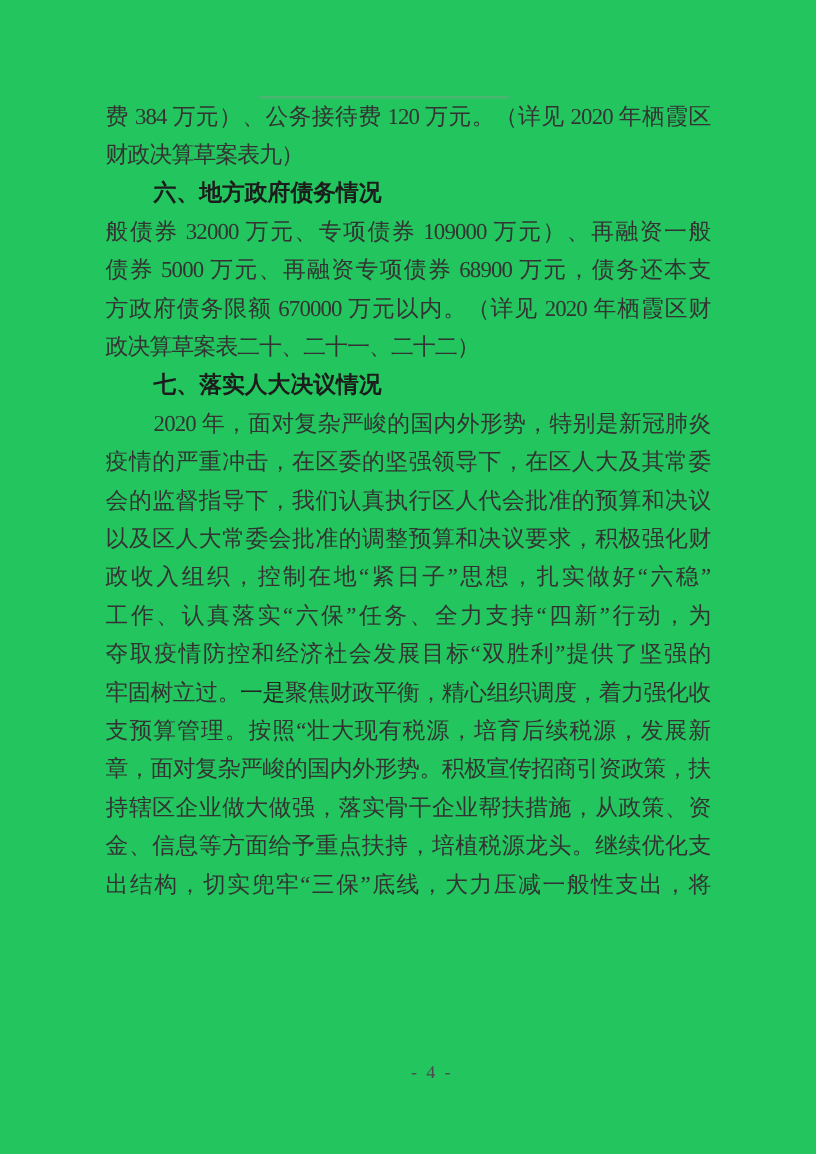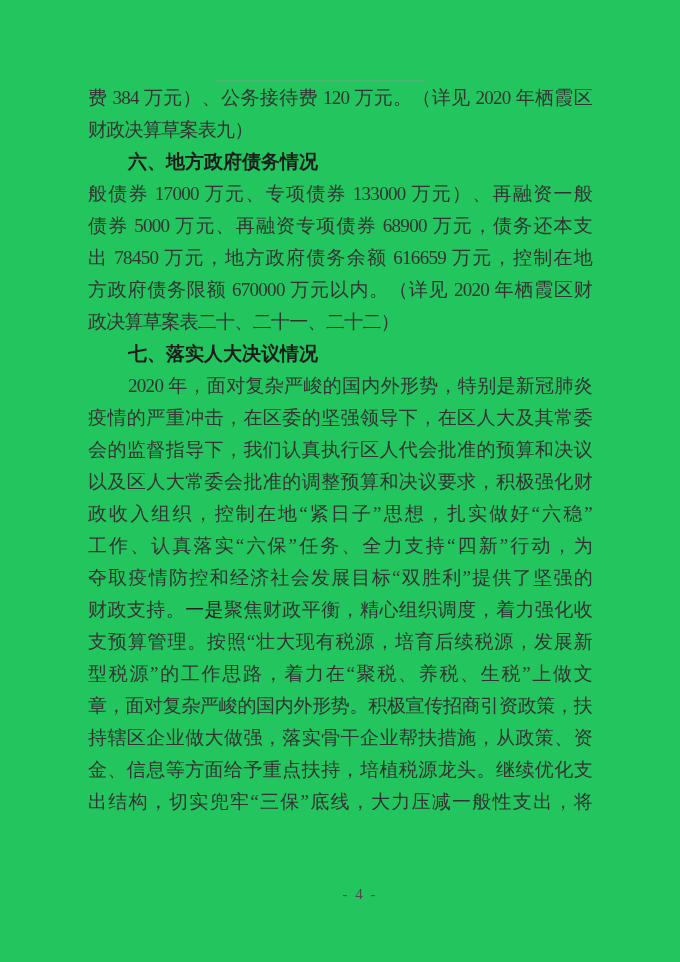--- a/index.html
+++ b/index.html
@@ -79,38 +79,36 @@
 
 <div class="page">
   <div class="artifact"></div>
 
   <div class="content">
     <div class="line">费 384 万元）、公务接待费 120 万元。（详见 2020 年栖霞区</div>
     <div class="line last">财政决算草案表九）</div>
 
     <div class="line heading">六、地方政府债务情况</div>
 
-    <div class="line">般债券 17000 万元、专项债券 133000 万元）、再融资一般</div>
+    <div class="line">般债券 32000 万元、专项债券 109000 万元）、再融资一般</div>
     <div class="line">债券 5000 万元、再融资专项债券 68900 万元，债务还本支</div>
-    <div class="line">出 78450 万元，地方政府债务余额 616659 万元，控制在地</div>
     <div class="line">方政府债务限额 670000 万元以内。（详见 2020 年栖霞区财</div>
     <div class="line last">政决算草案表二十、二十一、二十二）</div>
 
     <div class="line heading">七、落实人大决议情况</div>
 
     <div class="line first">2020 年，面对复杂严峻的国内外形势，特别是新冠肺炎</div>
     <div class="line">疫情的严重冲击，在区委的坚强领导下，在区人大及其常委</div>
     <div class="line">会的监督指导下，我们认真执行区人代会批准的预算和决议</div>
     <div class="line">以及区人大常委会批准的调整预算和决议要求，积极强化财</div>
     <div class="line">政收入组织，控制在地“紧日子”思想，扎实做好“六稳”</div>
     <div class="line">工作、认真落实“六保”任务、全力支持“四新”行动，为</div>
     <div class="line">夺取疫情防控和经济社会发展目标“双胜利”提供了坚强的</div>
-    <div class="line"><span>财政支持。</span><span class="em-run">一是</span><span>聚焦财政平衡，精心组织调度，着力强化收</span></div>
+    <div class="line"><span>牢固树立过。</span><span class="em-run">一是</span><span>聚焦财政平衡，精心组织调度，着力强化收</span></div>
     <div class="line">支预算管理。按照“壮大现有税源，培育后续税源，发展新</div>
-    <div class="line">型税源”的工作思路，着力在“聚税、养税、生税”上做文</div>
     <div class="line">章，面对复杂严峻的国内外形势。积极宣传招商引资政策，扶</div>
     <div class="line">持辖区企业做大做强，落实骨干企业帮扶措施，从政策、资</div>
     <div class="line">金、信息等方面给予重点扶持，培植税源龙头。继续优化支</div>
     <div class="line">出结构，切实兜牢“三保”底线，大力压减一般性支出，将</div>
   </div>
 
   <div class="pagenum">- 4 -</div>
 </div>
 
 </body></html>

